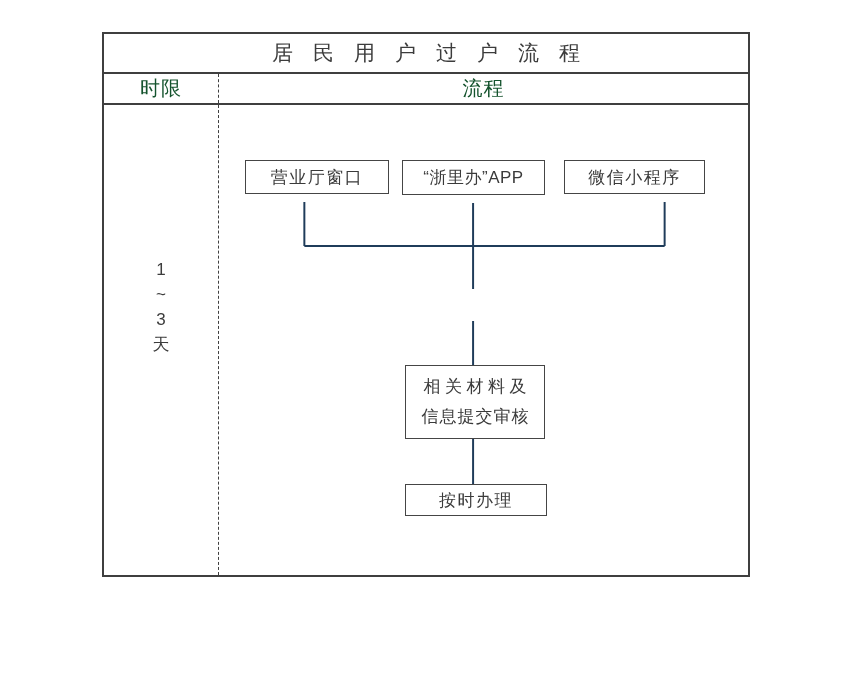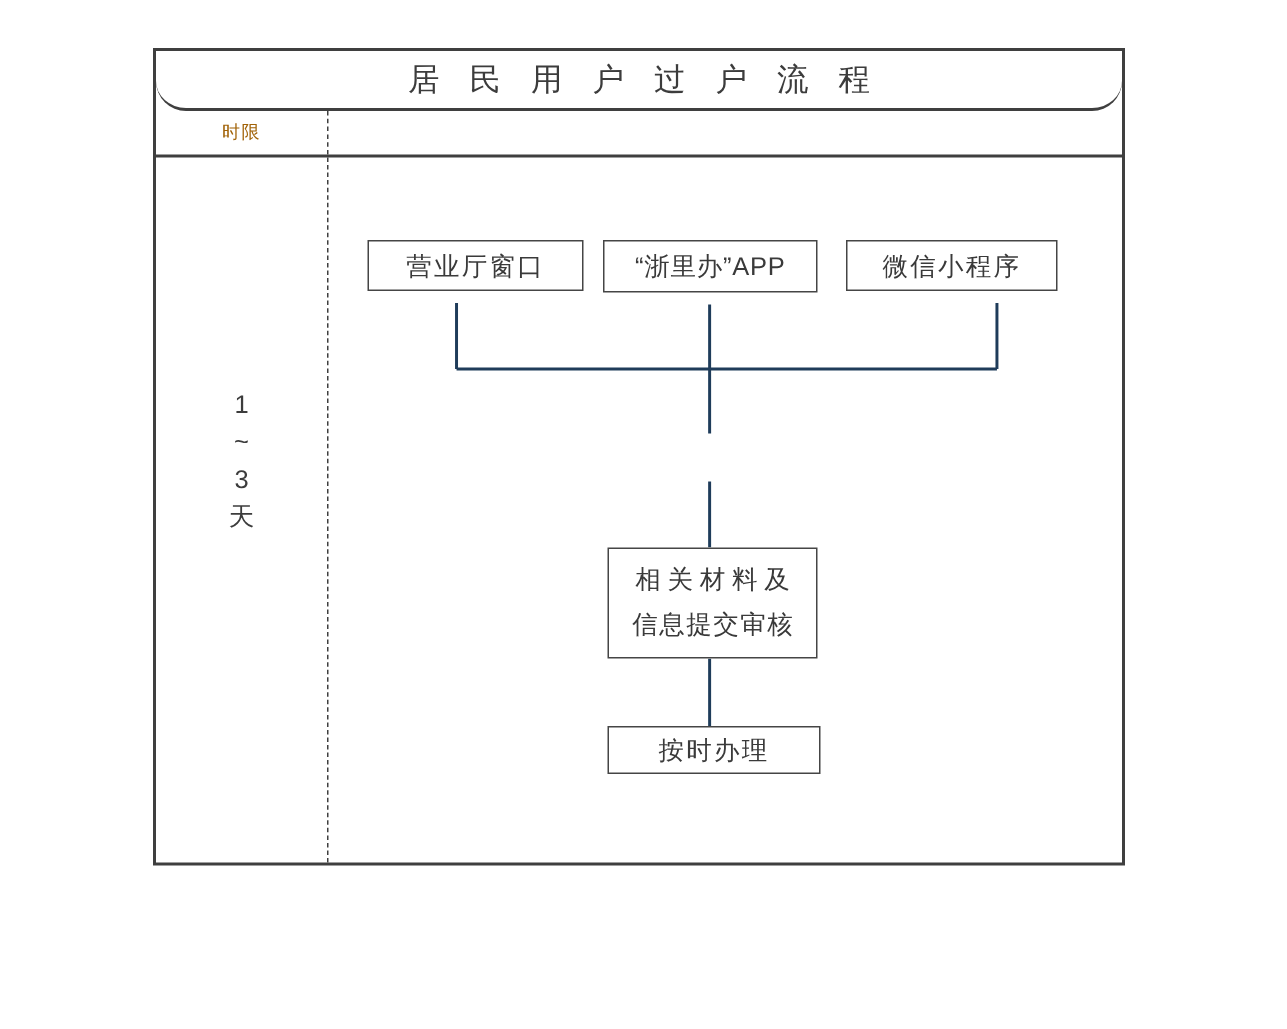--- a/index.html
+++ b/index.html
@@ -25,21 +25,20 @@
     background: #ffffff;
     display: flex;
     flex-direction: column;
   }
   .title-row {
     height: 40px;
     border-bottom: 2px solid #3f3f3f;
     display: flex;
     align-items: center;
     justify-content: center;
-    border-radius: 20px;
   }
   .title-text {
     font-size: 21px;
     letter-spacing: 20px;
     text-indent: 20px;
     font-weight: 400;
     color: #3c3c3c;
     white-space: nowrap;
   }
   .header-row {
@@ -55,22 +54,22 @@
     align-items: center;
     justify-content: center;
   }
   .proc-col {
     flex: 1;
     display: flex;
     align-items: center;
     justify-content: center;
   }
   .header-label {
-    font-size: 12px;
-    color: #a16207;
+    font-size: 20px;
+    color: #14532d;
     letter-spacing: 1px;
   }
   .body-row {
     flex: 1;
     display: flex;
     min-height: 0;
   }
   .time-cell {
     width: 115px;
     flex: 0 0 115px;
@@ -128,20 +127,23 @@
   <div class="frame">
 
     <div class="title-row">
       <span class="title-text">居民用户过户流程</span>
     </div>
 
     <div class="header-row">
       <div class="time-col">
         <span class="header-label">时限</span>
       </div>
+      <div class="proc-col">
+        <span class="header-label">流程</span>
+      </div>
     </div>
 
     <div class="body-row">
 
       <div class="time-cell">
         <span>1</span>
         <span>~</span>
         <span>3</span>
         <span>天</span>
       </div>

